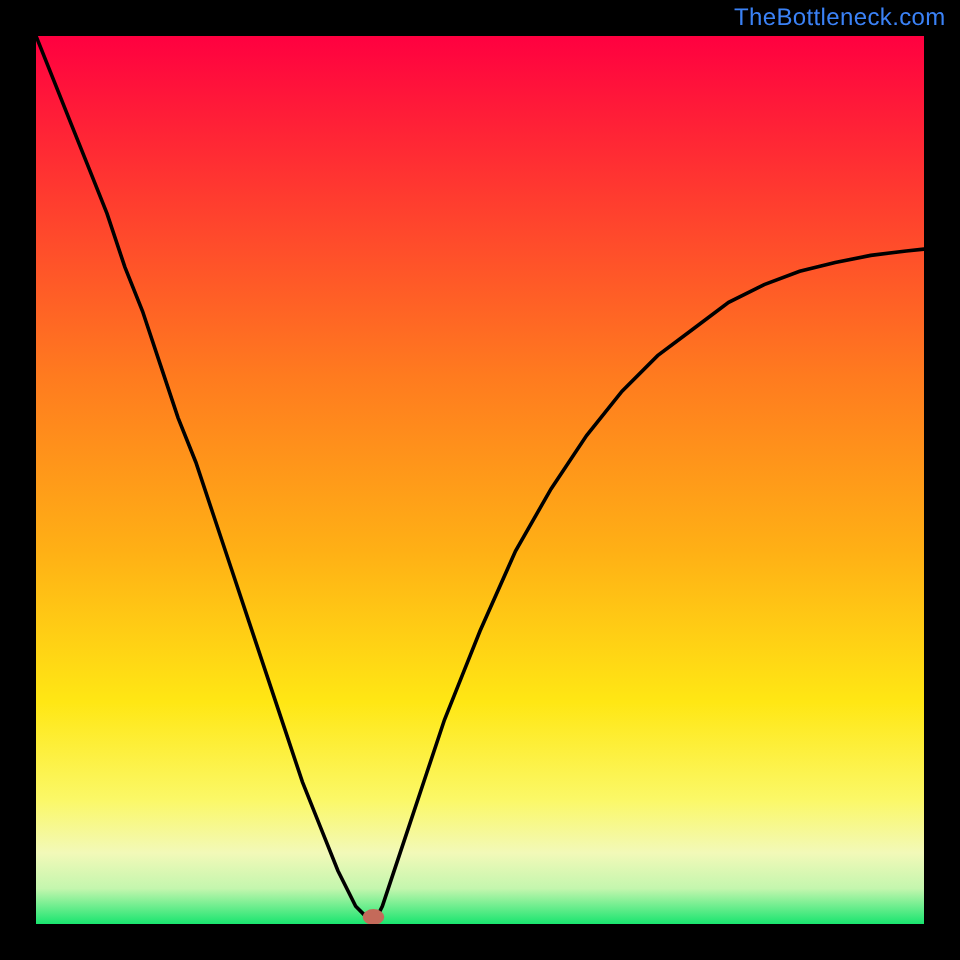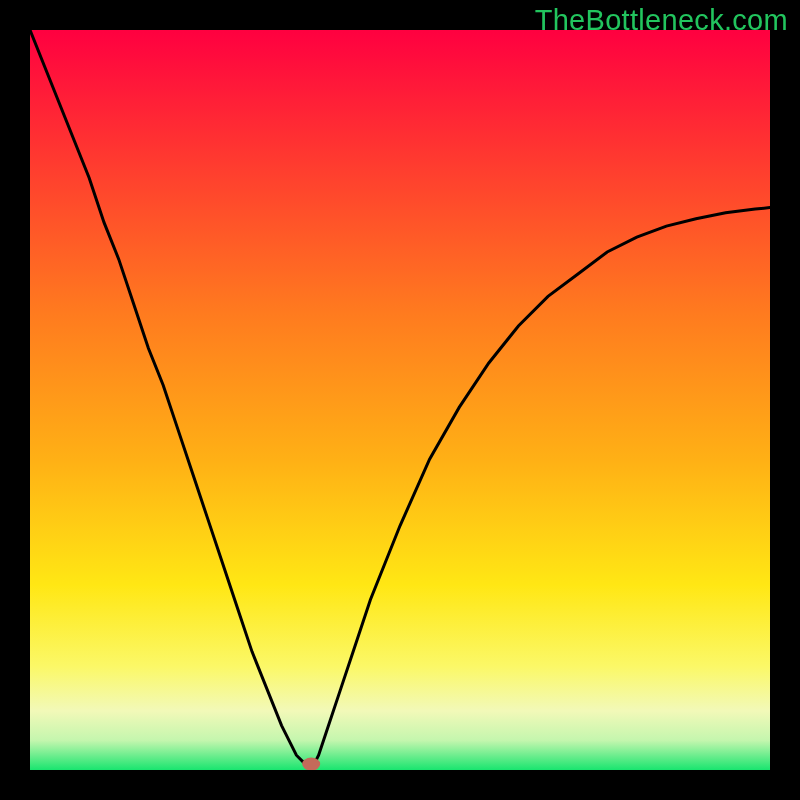--- a/index.html
+++ b/index.html
@@ -24,22 +24,22 @@
     top: 30px;
     left: 30px;
     width: 740px;
     height: 740px;
     overflow: hidden;
   }
   .watermark {
     position: absolute;
     top: 4px;
     right: 12px;
-    color: #22c55e;
-    font-size: 29px;
+    color: #3b82f6;
+    font-size: 20px;
     font-weight: 500;
     letter-spacing: 0.3px;
   }
   .curve {
     position: absolute;
     top: 0;
     left: 0;
   }
 </style>
 </head>

